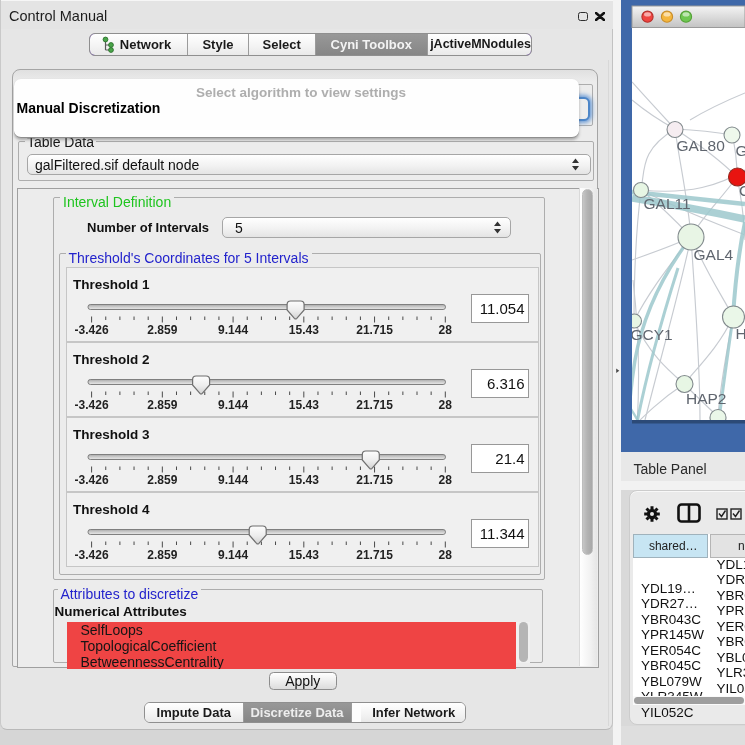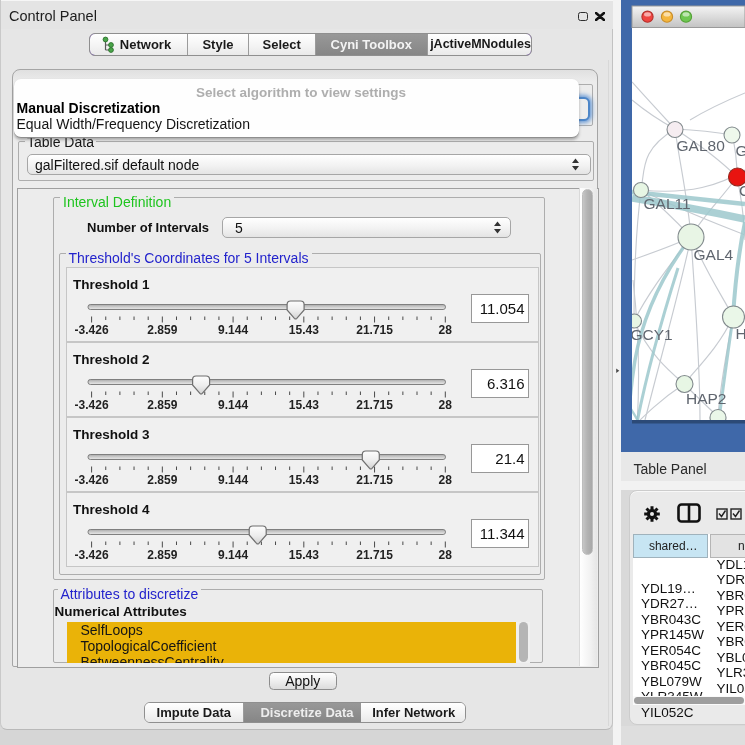--- a/index.html
+++ b/index.html
@@ -51,22 +51,22 @@
 
 .thpanel { position:absolute; left:64.5px; width:473.5px; height:75.5px;
   border:1px solid #c6c6c6; background:#f0f0f0; }
 .thtitle { position:absolute; left:72px; font-size:13.5px; font-weight:bold; color:#111; }
 .sld { position:absolute; left:60px; }
 .ticklabels { position:absolute; left:0; width:550px; height:13px; }
 .tl { position:absolute; width:70px; text-align:center; font-size:12px; font-weight:bold; color:#222; }
 .valbox { position:absolute; left:470px; width:57.5px; height:29.5px; border:1px solid #989898;
   background:#fff; font-size:15px; color:#111; text-align:right; padding-right:3px; line-height:28px; }
 
-#attrlist { position:absolute; left:65.5px; top:621.5px; width:449.5px; height:41px;
-  background:#eab308; overflow:hidden; font-size:14px; color:#151515; }
+#attrlist { position:absolute; left:65.5px; top:621.5px; width:449.5px; height:47px;
+  background:#ef4444; overflow:hidden; font-size:14px; color:#151515; }
 #attrlist div { height:16.3px; padding-left:14px; line-height:16.5px; }
 
 #popup { position:absolute; left:13px; top:79px; width:565px; height:58.5px;
   background:#fefefe; border-radius:7px; border-bottom:1px solid #8e8e8e;
   box-shadow:0 2px 3px rgba(90,90,90,0.45); }
 
 #apply { position:absolute; left:268px; top:671.5px; width:67.5px; height:18.5px;
   border:1px solid #8d8d8d; border-radius:4.5px; background:linear-gradient(#ffffff,#eeeeee 50%,#dcdcdc);
   text-align:center; font-size:14px; color:#111; line-height:17.5px; }
 
@@ -103,21 +103,21 @@
 </linearGradient>
 <linearGradient id="mactb" x1="0" y1="0" x2="0" y2="1">
   <stop offset="0" stop-color="#f4f4f4"></stop>
           <stop offset="1" stop-color="#c3c3c3"></stop>
 </linearGradient>
 </defs>
     </svg>
 
 <div id="dock">
   <div id="titlebar">
-        <span class="t">Control Panel</span>
+        <span class="t">Control Manual</span>
     <div id="flt"></div>
     <svg style="position:absolute;left:594px;top:11px" width="10" height="9" viewBox="0 0 10 9">
       <path d="M1,1 L9,8 M9,1 L1,8" stroke="#111" stroke-width="2.6" stroke-linecap="round"></path>
     </svg>
   </div>
   <div id="toptabs">
     <div class="seg" style="left:0;width:98px;"><svg width="13" height="17" viewBox="0 0 13 17" style="margin-right:5px;margin-left:-4px">
       <path d="M3.5,4 V14 M3.5,9 H8.5 M3.5,14 H8.5" stroke="#5a5a5a" stroke-width="1.2" fill="none"></path>
       <circle cx="3.5" cy="3.5" r="2.4" fill="#4aa54a" stroke="#2a702a" stroke-width="0.9"></circle>
       <circle cx="9" cy="9" r="2.4" fill="#4aa54a" stroke="#2a702a" stroke-width="0.9"></circle>
@@ -244,29 +244,28 @@
         </svg>
   </div>
 
   <div class="group" style="left:16px;top:83.5px;width:576px;height:42px;"></div>
   <div style="position:absolute;left:569px;top:97px;width:19.5px;height:23.5px;border-radius:6px;background:#ededed;
        border:2.5px solid #4d86c8; box-shadow:0 0 4px 2px rgba(74,134,208,0.8);"></div>
 
   <div id="popup"></div>
   <div style="position:absolute;left:195px;top:85px;font-size:13.5px;font-weight:600;color:#aeaeae;">Select algorithm to view settings</div>
   <div style="position:absolute;left:15.5px;top:100px;font-size:14px;font-weight:bold;color:#000;">Manual Discretization</div>
-  <div style="position:absolute;left:15.5px;top:116px;font-size:14px;color:#141414;">Equal Width/Frequency Discretization</div>
 
   <div id="apply">Apply</div>
 </div>
 
 <div style="position:absolute;left:607.5px;top:60px;width:1px;height:666px;background:#d8d8d8;"></div>
 <div id="bottabs">
   <div class="seg" style="left:0;width:98.5px;">Impute Data</div>
-  <div class="seg sel" style="left:98.5px;width:128px;">Discretize Data</div>
+  <div class="seg sel" style="left:98.5px;width:108px;">Discretize Data</div>
   <div class="seg" style="left:215.5px;width:106.5px;border-right:none;">Infer Network</div>
 </div>
 <div id="belowdock"></div>
 <div id="gap"></div>
 <svg style="position:absolute;left:614px;top:366px" width="7" height="9" viewBox="0 0 7 9">
   <path d="M2.2,7 L2.2,2.5 L5.3,4.7 Z" fill="#4a4a4a"></path>
     </svg>
 
 <div id="netwin"></div>
 <svg style="position:absolute;left:621px;top:0" width="124" height="452" viewBox="621 0 124 452">

